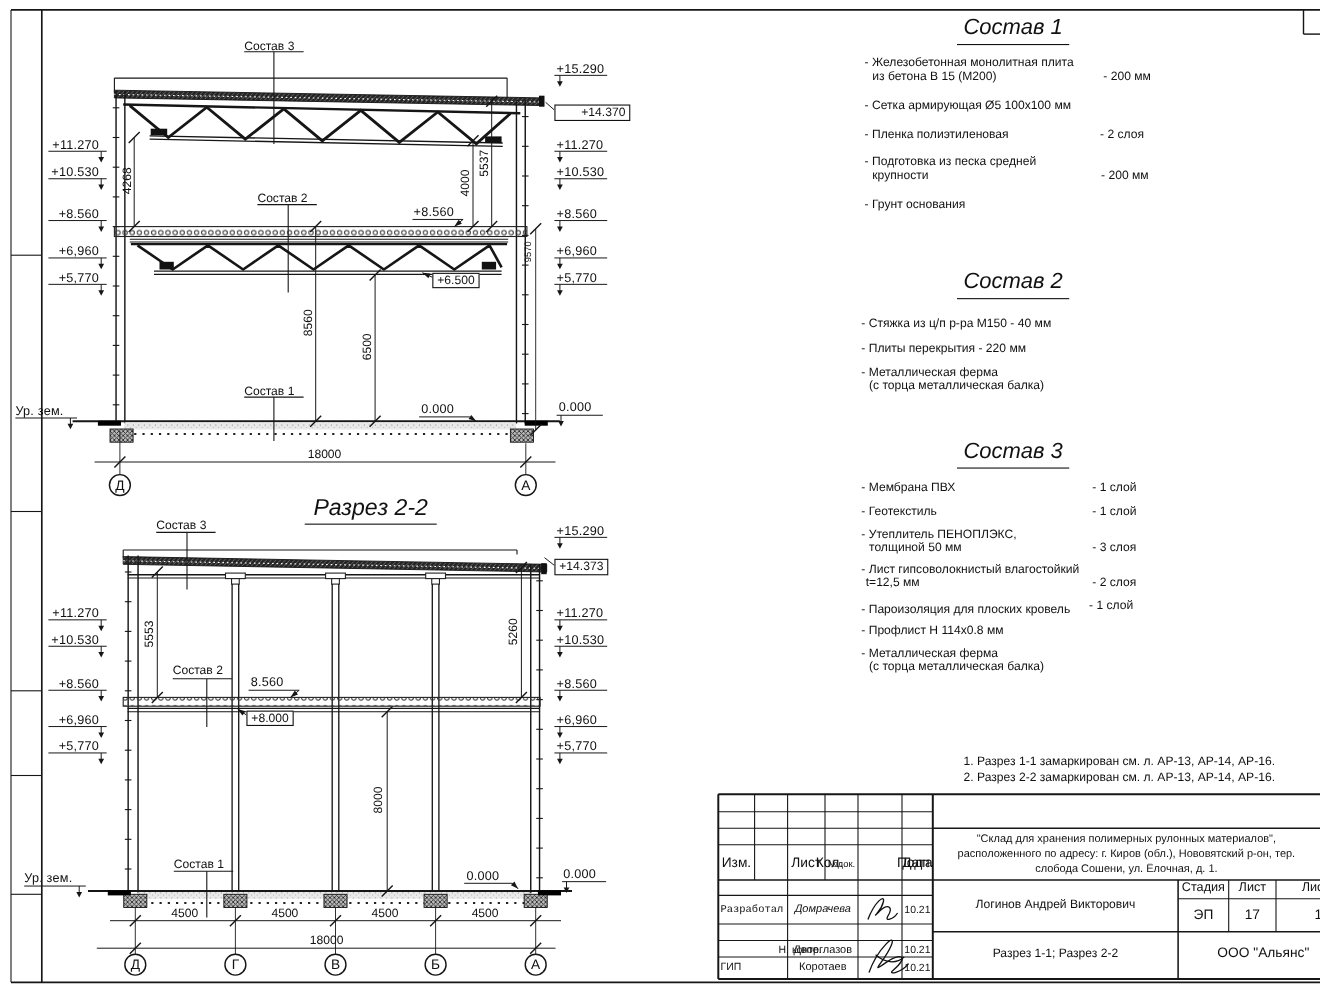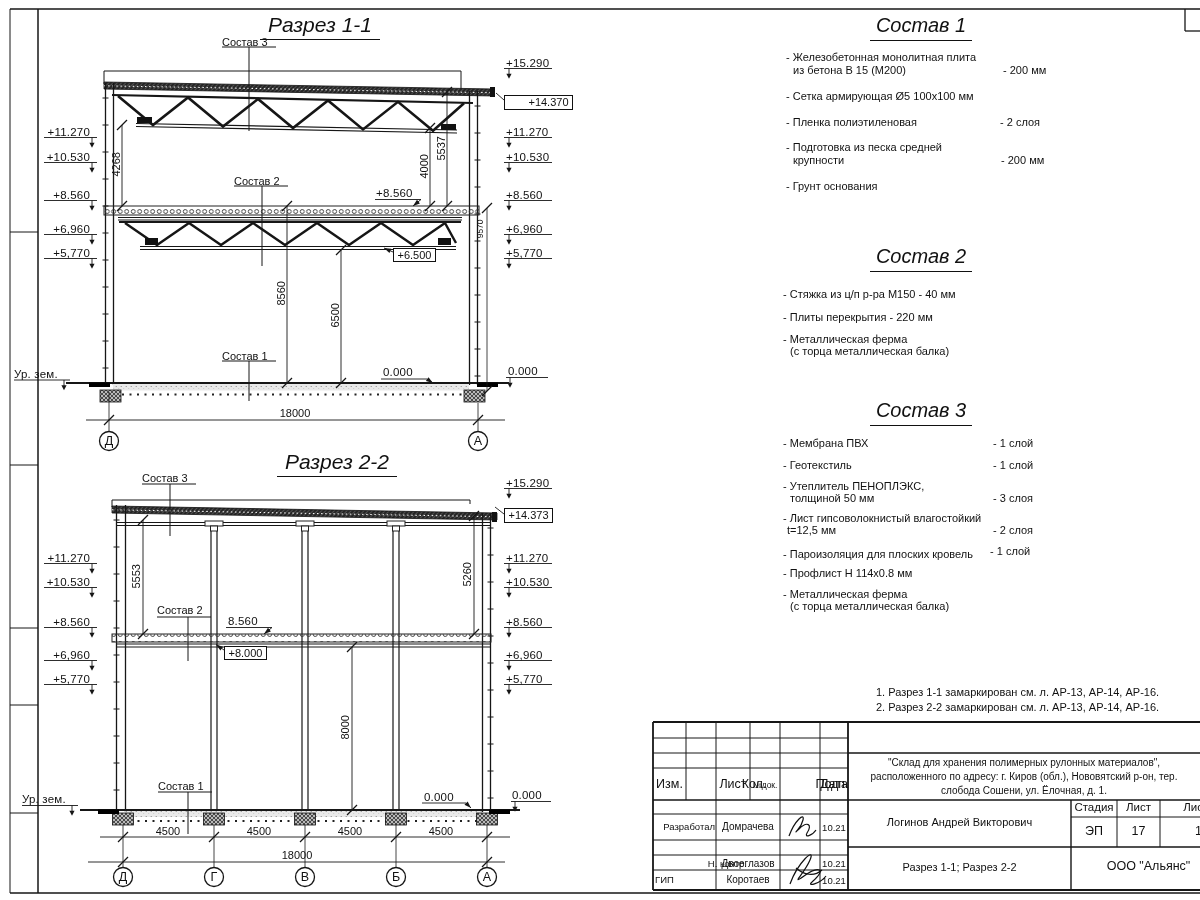--- a/index.html
+++ b/index.html
@@ -352,21 +352,20 @@
       <line x1="848" y1="847" x2="1200" y2="847" stroke="#161616" stroke-width="1.4"></line>
       <line x1="1071" y1="817" x2="1200" y2="817" stroke="#161616" stroke-width="1"></line>
       <line x1="1071" y1="800" x2="1071" y2="890" stroke="#161616" stroke-width="1.4"></line>
       <line x1="1117" y1="800" x2="1117" y2="847" stroke="#161616" stroke-width="1"></line>
       <line x1="1160" y1="800" x2="1160" y2="847" stroke="#161616" stroke-width="1"></line>
       <path d="M789,836 C795,820 805,812 803,820 C801,829 791,836 799,829 C807,821 813,824 807,833 C804,838 812,836 816,830" stroke="#111" stroke-width="1.2" fill="none" stroke-linecap="butt"></path>
       <path d="M790,884 C798,862 816,846 810,860 C804,874 790,886 804,876 C818,866 828,868 812,882 C806,887 820,884 826,876" stroke="#111" stroke-width="1.2" fill="none" stroke-linecap="butt"></path>
       <path d="M796,868 C804,875 814,877 822,870" stroke="#111" stroke-width="1.2" fill="none" stroke-linecap="butt"></path>
     </svg>
 
-  <div class="ttl-wrap" style="left:230px;top:13px;width:180px;"><span class="ttl">Разрез 1-1</span></div>
 
   <div class="t el el-l" style="left:30px;top:126px;">+11.270</div>
   <div class="t el el-l" style="left:30px;top:151px;">+10.530</div>
   <div class="t el el-l" style="left:30px;top:189px;">+8.560</div>
   <div class="t el el-l" style="left:30px;top:223px;">+6,960</div>
   <div class="t el el-l" style="left:30px;top:247px;">+5,770</div>
   <div class="t el" style="left:14px;top:368px;">Ур. зем.</div>
 
   <div class="t el" style="left:506px;top:57px;">+15.290</div>
   <div class="box" style="left:504px;top:95px;width:47px;padding-left:20px;">+14.370</div>
@@ -477,22 +476,22 @@
   <div class="tbc" style="left:840px;top:771px;width:368px;font-size:10px;">расположенного по адресу: г. Киров (обл.), Нововятский р-он, тер.</div>
   <div class="tbc" style="left:848px;top:785px;width:352px;font-size:10px;">слобода Сошени, ул. Ёлочная, д. 1.</div>
 
   <div class="tbc" style="left:653px;top:777px;width:33px;font-size:12.5px;">Изм.</div>
   <div class="tbc" style="left:686px;top:777px;width:40px;font-size:12.5px;padding-left:48px;">Кол.</div>
   <div class="tbc" style="left:716px;top:777px;width:34px;font-size:12.5px;">Лист</div>
   <div class="tbc" style="left:750px;top:780px;width:30px;font-size:8.5px;">№док.</div>
   <div class="tbc" style="left:780px;top:777px;width:40px;font-size:12.5px;padding-left:32px;">Подп.</div>
   <div class="tbc" style="left:820px;top:777px;width:28px;font-size:12.5px;">Дата</div>
 
-  <div class="tbc" style="left:655px;top:821px;width:60px;font-size:9.5px;text-align:right;">Разработал</div>
-  <div class="tbc" style="left:716px;top:821px;width:64px;font-size:10px;">Домрачева</div>
+  <div class="tbc" style="left:655px;top:821px;width:76px;font-size:9.5px;text-align:left;font-family:Liberation Mono, monospace;">Разработал</div>
+  <div class="tbc" style="left:716px;top:821px;width:64px;font-size:10px;font-style:italic;">Домрачева</div>
   <div class="tbc" style="left:820px;top:822px;width:28px;font-size:9.5px;">10.21</div>
   <div class="tbc" style="left:655px;top:858px;width:60px;font-size:9.5px;text-align:right;padding-left:32px;">Н. контр.</div>
   <div class="tbc" style="left:716px;top:858px;width:64px;font-size:10px;">Двоеглазов</div>
   <div class="tbc" style="left:820px;top:858px;width:28px;font-size:9.5px;">10.21</div>
   <div class="tbc" style="left:655px;top:874px;width:60px;font-size:9.5px;text-align:left;">ГИП</div>
   <div class="tbc" style="left:716px;top:874px;width:64px;font-size:10px;">Коротаев</div>
   <div class="tbc" style="left:820px;top:875px;width:28px;font-size:9.5px;">10.21</div>
 
   <div class="tbc" style="left:848px;top:816px;width:223px;font-size:11px;">Логинов Андрей Викторович</div>
   <div class="tbc" style="left:1071px;top:801px;width:46px;font-size:11.5px;">Стадия</div>

